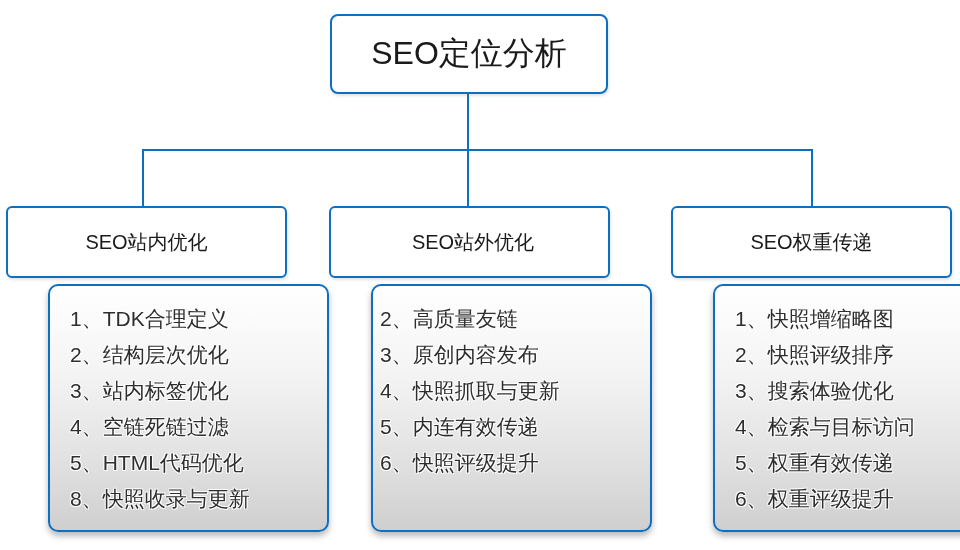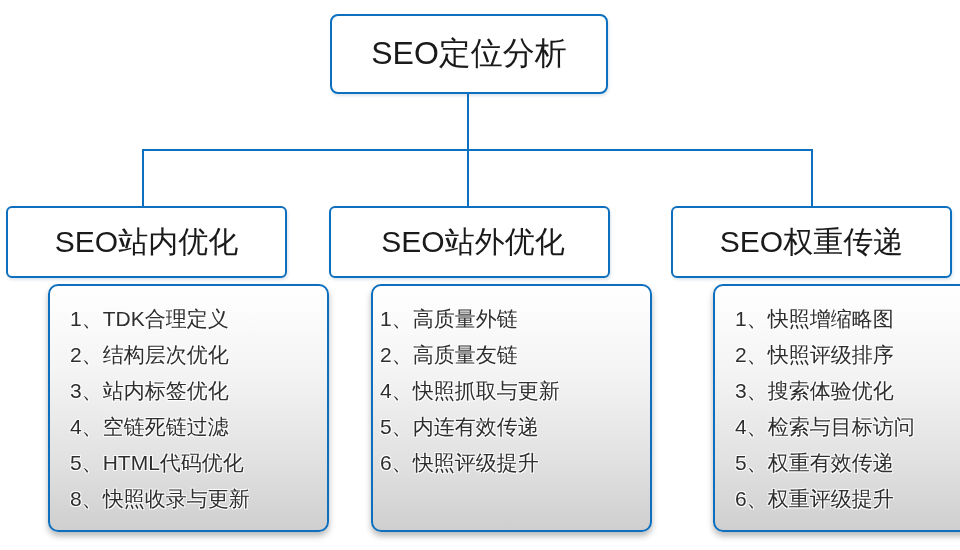--- a/index.html
+++ b/index.html
@@ -25,21 +25,21 @@
     left: 330px; top: 14px;
     width: 278px; height: 80px;
     border-radius: 8px;
     font-size: 32px;
     box-shadow: 1px 2px 3px rgba(120,150,180,0.25);
   }
   .head-box {
     top: 206px;
     width: 281px; height: 72px;
     border-radius: 6px;
-    font-size: 30px;
+    font-size: 20px;
     box-shadow: 1px 2px 3px rgba(120,150,180,0.25);
   }
   .list-box {
     position: absolute;
     top: 284px;
     width: 281px; height: 248px;
     border: 2px solid #0d6fbe;
     border-radius: 10px;
     background: linear-gradient(180deg, #ffffff 0%, #f4f4f4 35%, #e2e2e2 70%, #cfcfcf 100%);
     box-shadow: 0 4px 6px rgba(0,0,0,0.28);
@@ -94,22 +94,22 @@
     <div class="list-item">3、站内标签优化</div>
     <div class="list-item">4、空链死链过滤</div>
     <div class="list-item">5、HTML代码优化</div>
     <div class="list-item">8、快照收录与更新</div>
   </div>
 
   <div class="node head-box col-2">
     <span>SEO站外优化</span>
   </div>
   <div class="list-box col-2">
-    <div class="list-item">1、高质量外链</div>
     <div class="list-item">2、高质量友链</div>
+    <div class="list-item">3、原创内容发布</div>
     <div class="list-item">4、快照抓取与更新</div>
     <div class="list-item">5、内连有效传递</div>
     <div class="list-item">6、快照评级提升</div>
   </div>
 
   <div class="node head-box col-3">
     <span>SEO权重传递</span>
   </div>
   <div class="list-box col-3">
     <div class="list-item">1、快照增缩略图</div>

